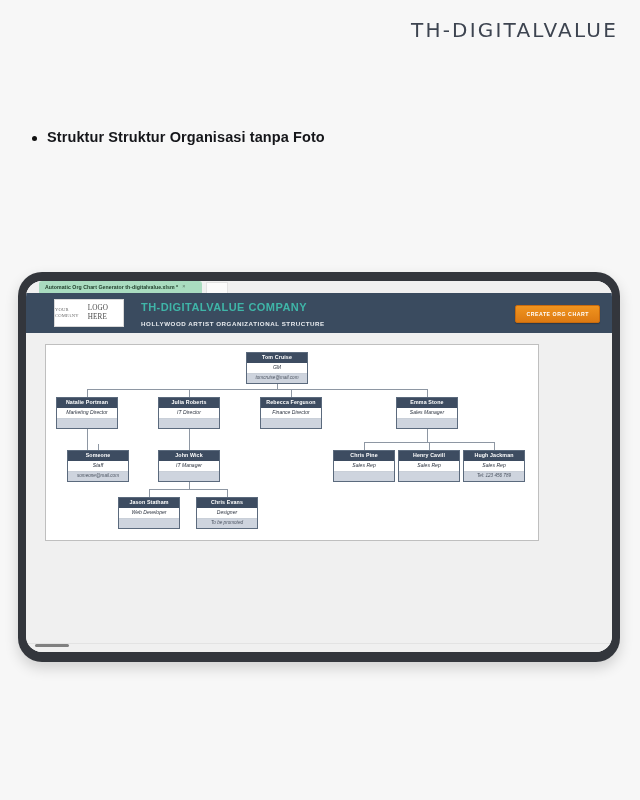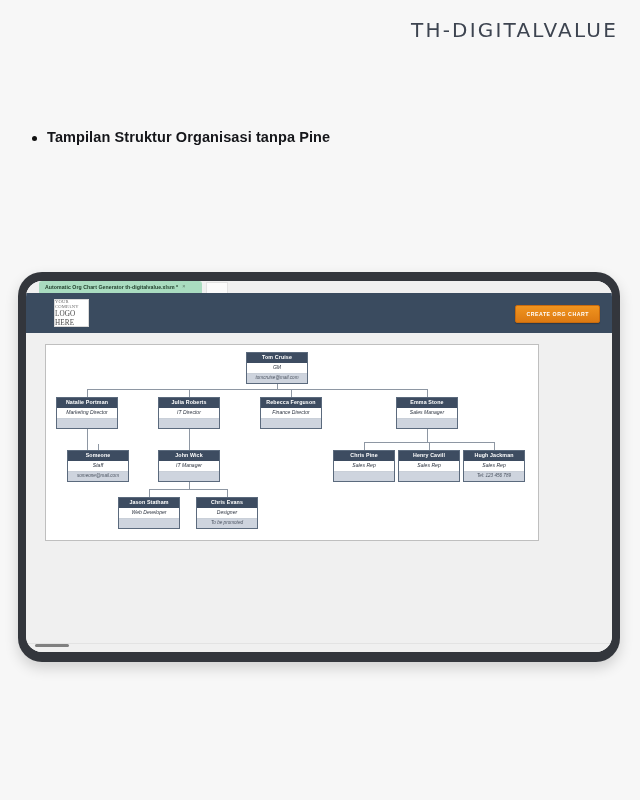--- a/index.html
+++ b/index.html
@@ -83,24 +83,24 @@
   
   .app-header{
     position:absolute; left:0; right:0; top:12px;
     height:40px;
     background:#3a4b5f;
     display:flex; align-items:center;
     padding-left:28px;
     box-sizing:border-box;
   }
   .logo-box{
-    width:35px;height:28px;
+    width:70px;height:28px;
     background:#ffffff;
     border:1px solid #d9d9d9;
-    display:flex;flex-direction:column;
+    display:flex;flex-direction:row;
     align-items:center;justify-content:center;
     flex:none;
     box-sizing:border-box;
   }
   .logo-l1{font-size:4.6px;color:#6c6c6c;letter-spacing:.15px;line-height:1.25;font-family:"Liberation Serif",serif;}
   .logo-l2{font-size:7.2px;color:#4a4a4a;letter-spacing:.1px;line-height:1.2;font-family:"Liberation Serif",serif;}
   .header-titles{margin-left:17px;}
   .company-name{
     font-size:11px;font-weight:700;color:#3fb5a8;
     letter-spacing:.45px;line-height:1.5;
@@ -182,38 +182,42 @@
     position:absolute;left:0;right:0;bottom:8px;height:1px;background:#e3e3e3;
   }
 </style>
 </head>
 <body>
 
 <div class="page-logo">TH-DIGITALVALUE</div>
 
 <div class="bullet-row">
   <div class="bullet-dot"></div>
-  <div class="bullet-text">Tampilan Struktur Organisasi tanpa Pine</div>
+  <div class="bullet-text">Struktur Struktur Organisasi tanpa Foto</div>
 </div>
 
 <div class="tablet">
   <div class="tablet-screen">
 
     <div class="tabstrip">
       <div class="file-tab">
         <span class="file-tab-label">Automatic Org Chart Generator th-digitalvalue.xlsm *</span>
         <span class="file-tab-close">×</span>
       </div>
       <div class="tab-new"></div>
     </div>
 
     <div class="app-header">
       <div class="logo-box">
         <div class="logo-l1">YOUR COMPANY</div>
         <div class="logo-l2">LOGO HERE</div>
+      </div>
+      <div class="header-titles">
+        <div class="company-name">TH-DIGITALVALUE COMPANY</div>
+        <div class="company-sub">HOLLYWOOD ARTIST ORGANIZATIONAL STRUCTURE</div>
       </div>
       <div class="btn-create">CREATE ORG CHART</div>
     </div>
 
     <div class="sheet">
       <div class="chart-canvas" id="chart">
           <div class="node" style="left: 200px; top: 7px; width: 62px;">
             <div class="nm">Tom Cruise</div>
             <div class="ti">GM</div>
             <div class="ex">tomcruise@mail.com</div>

